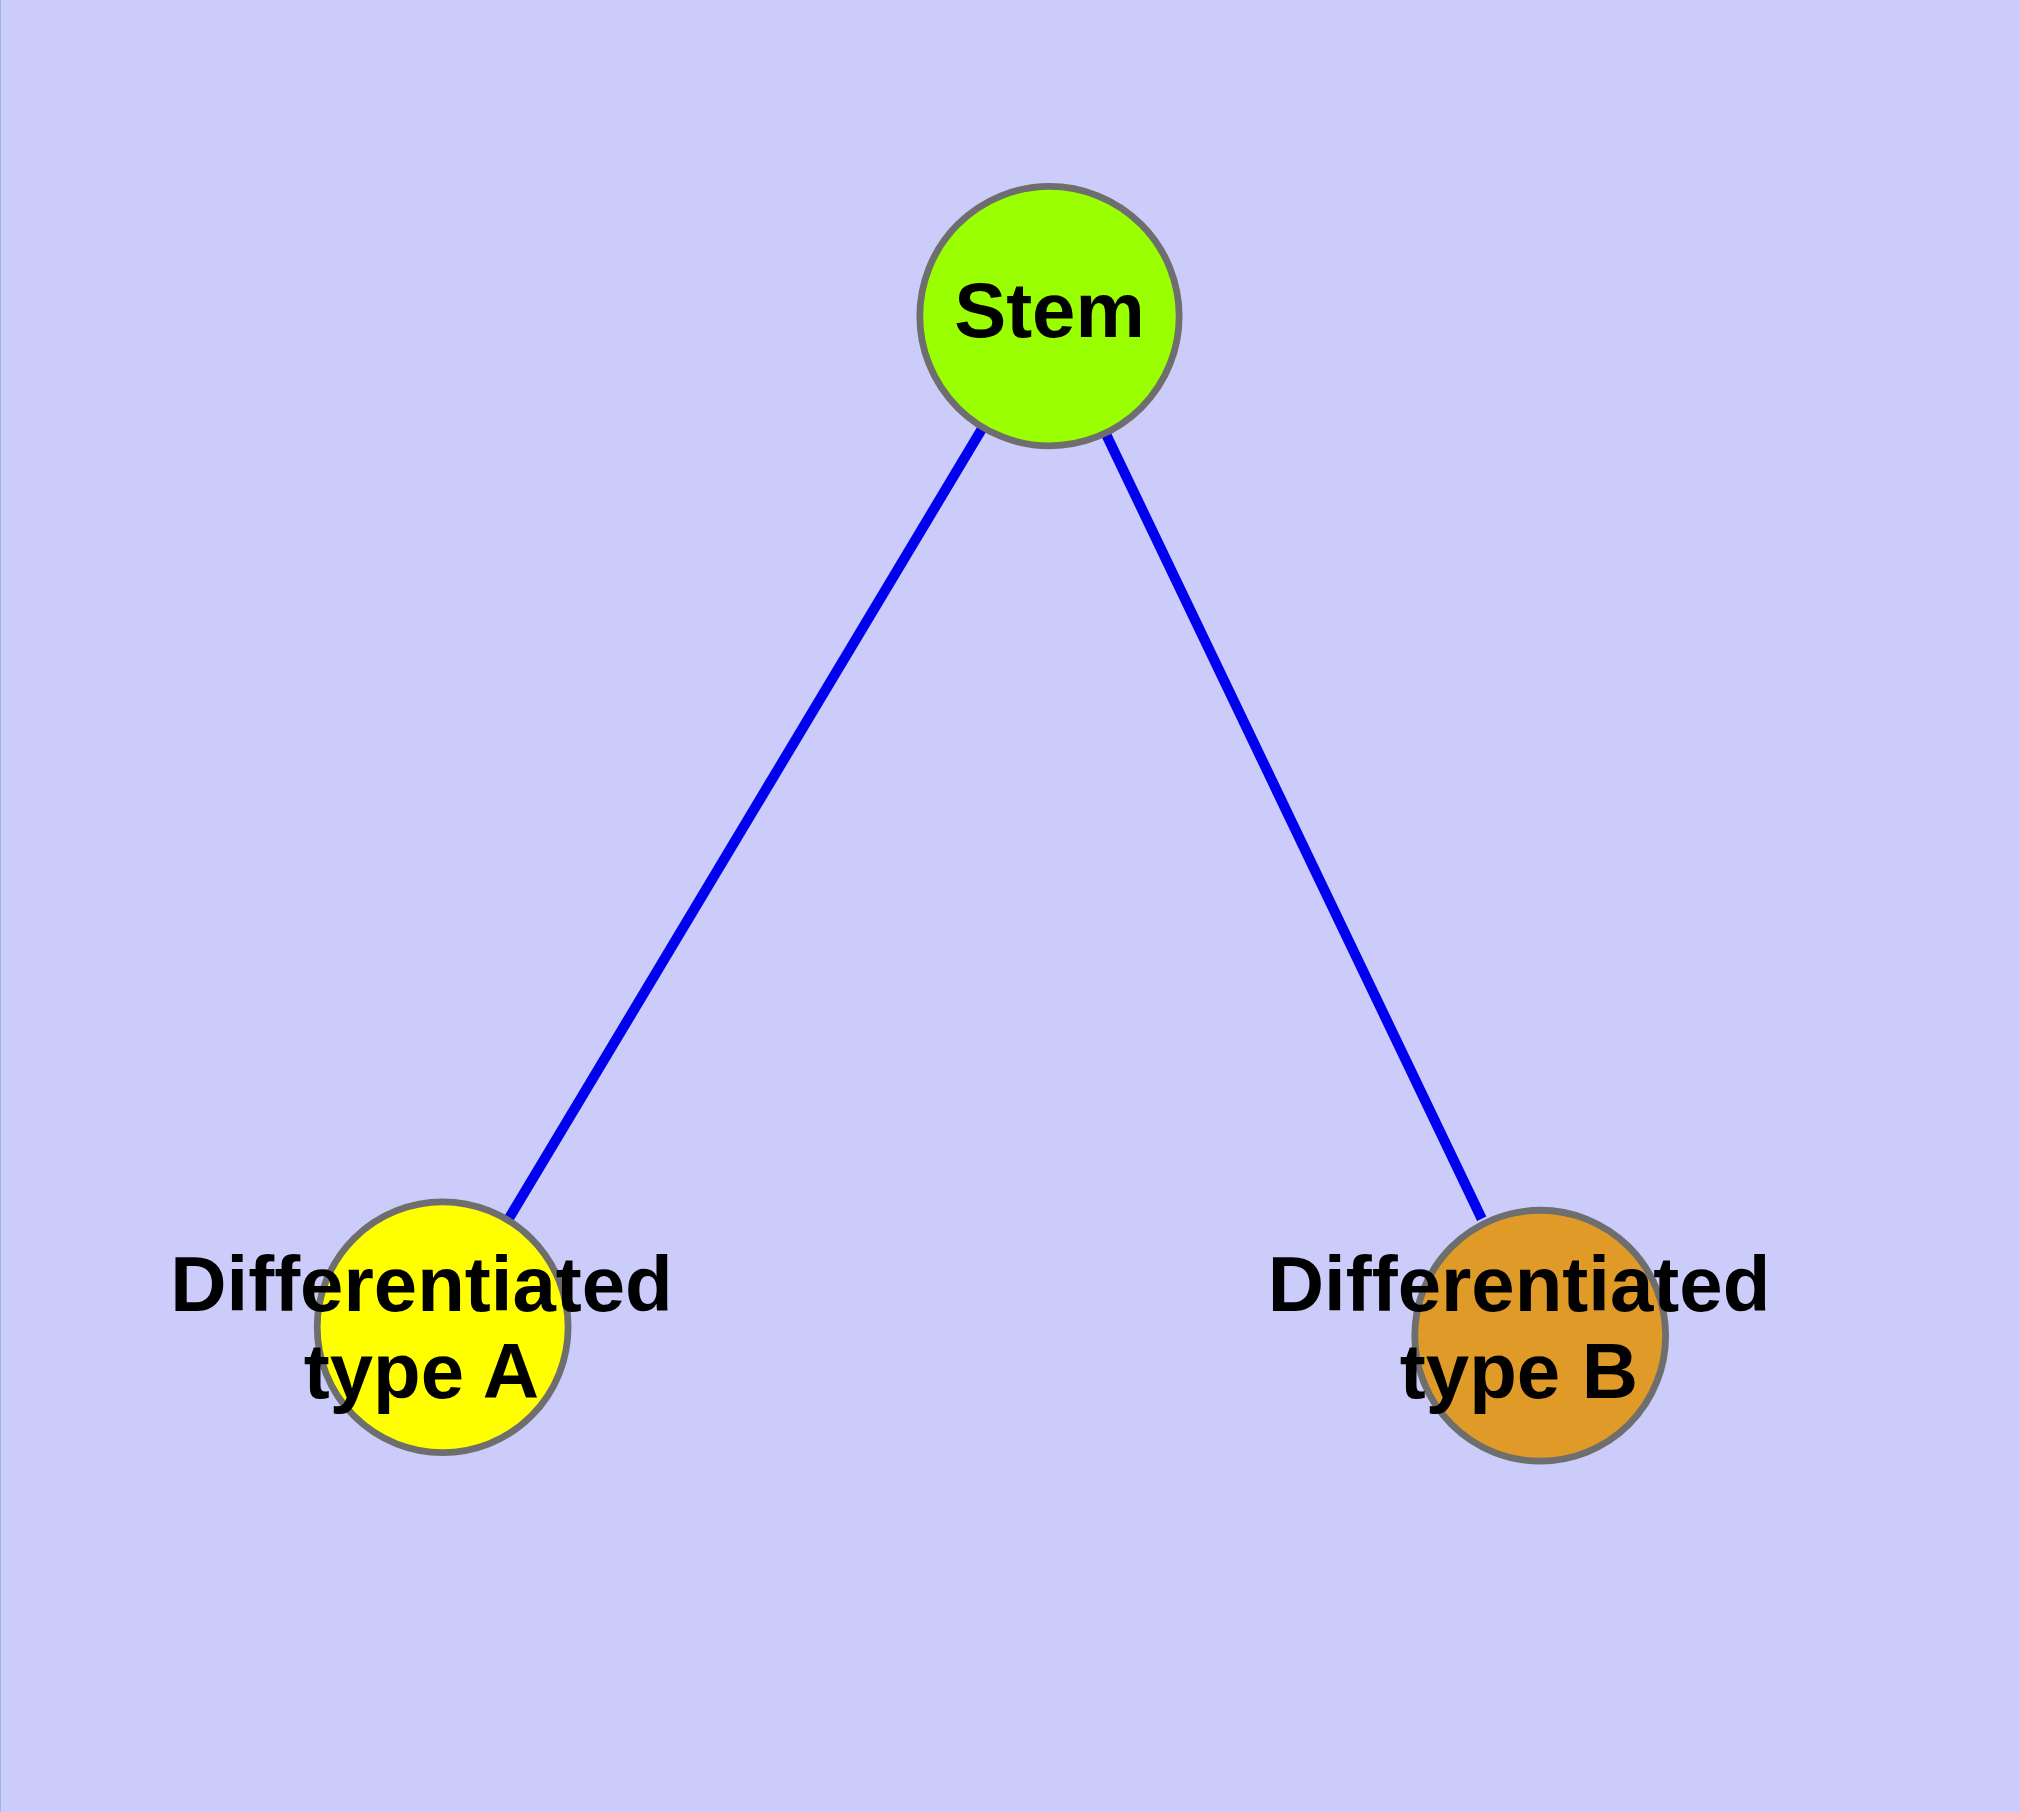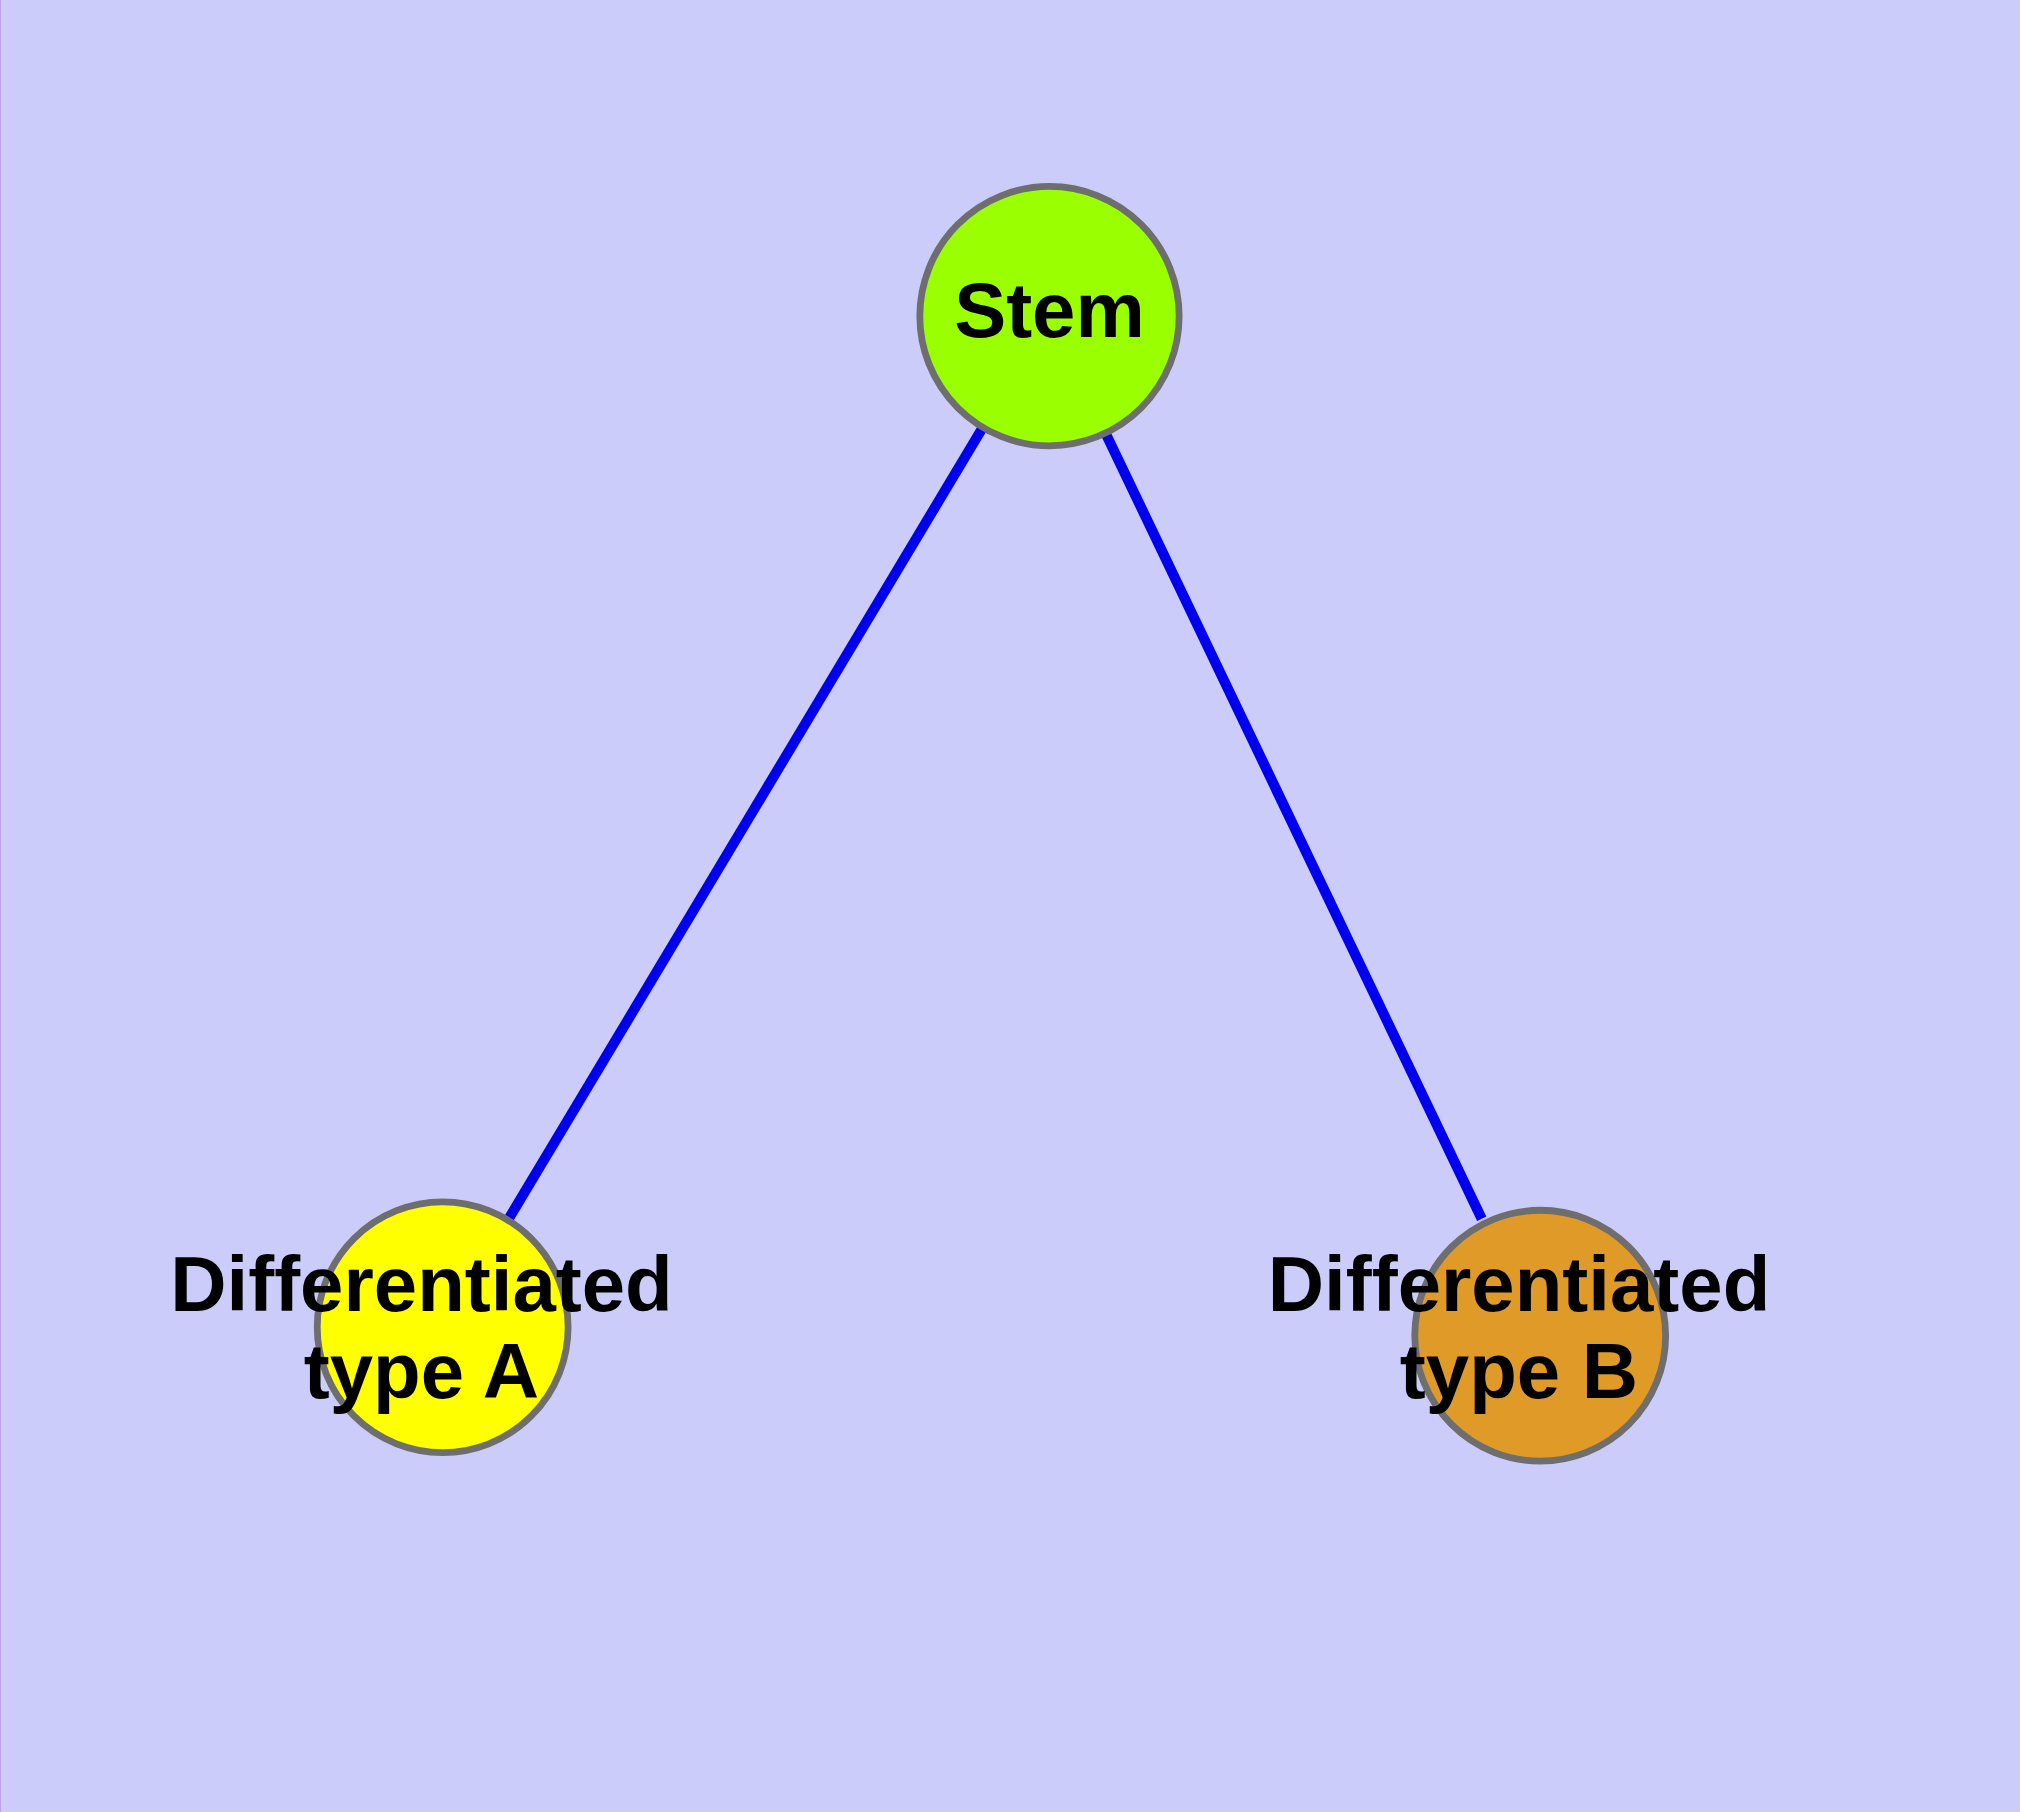--- a/index.html
+++ b/index.html
@@ -5,21 +5,21 @@
   html, body {
     margin: 0;
     padding: 0;
     background: #ffffff;
   }
   #canvas {
     position: relative;
     width: 2021px;
     height: 1812px;
     overflow: hidden;
-    background: #a21caf;
+    background: #15803d;
     font-family: "Liberation Sans", sans-serif;
   }
   #graph-svg {
     position: absolute;
     left: 0;
     top: 0;
     width: 2021px;
     height: 1812px;
     display: block;
   }

